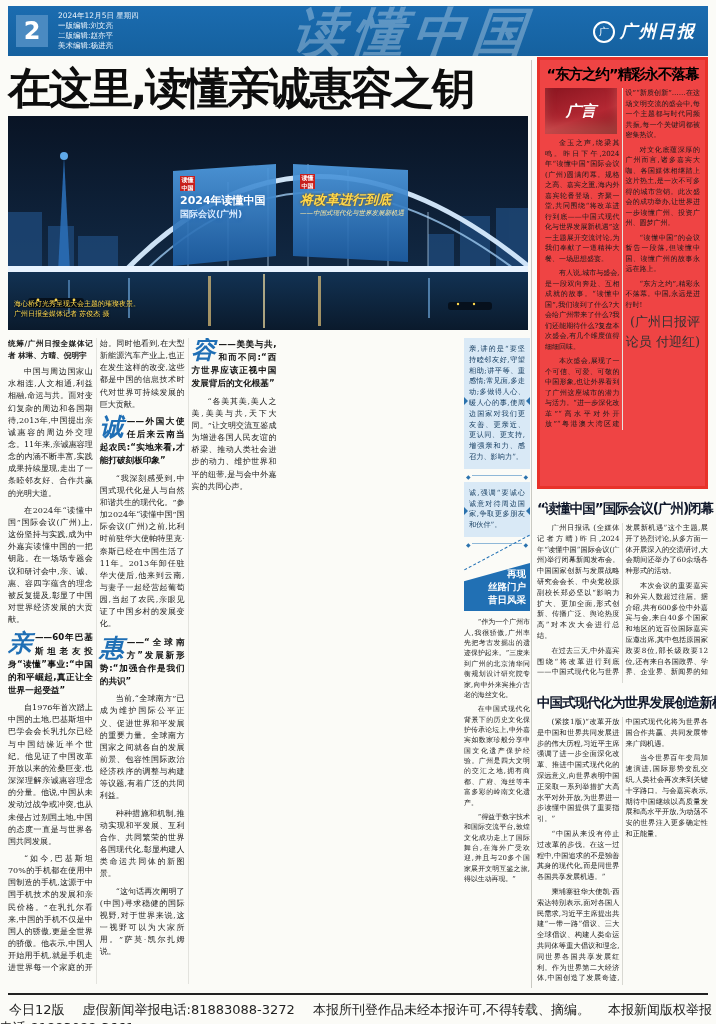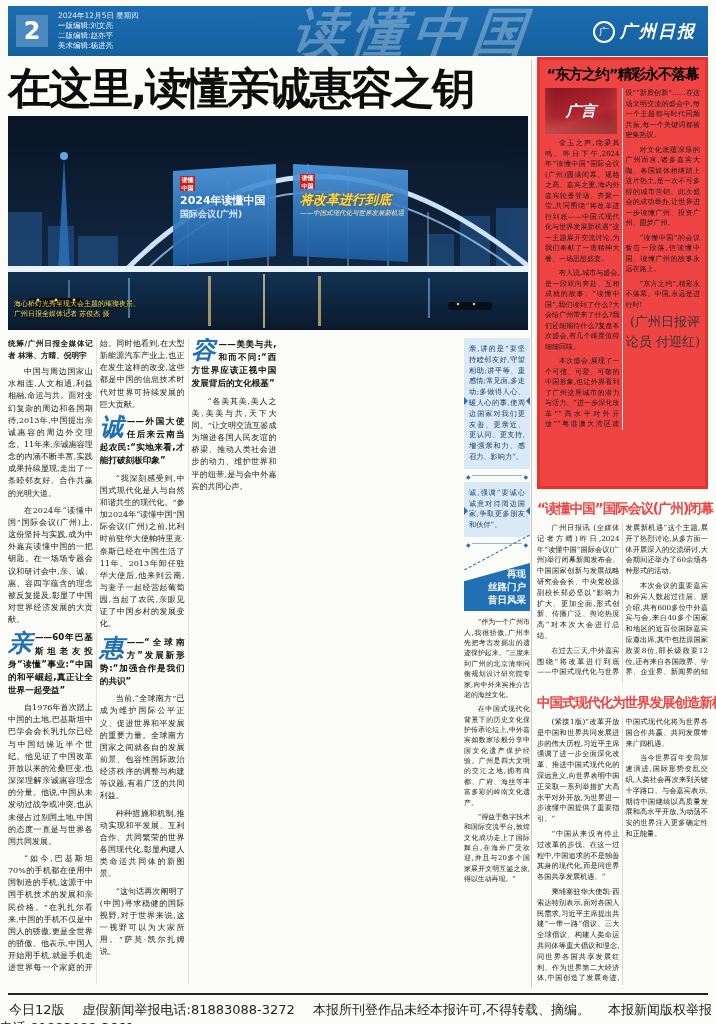--- a/index.html
+++ b/index.html
@@ -75,21 +75,21 @@
   #guangyan{width:72px;height:46px;background:linear-gradient(160deg,#8a1520,#b42833 60%,#7a1218);
             color:#fff;display:flex;align-items:center;justify-content:center;gap:6px;
             font-size:15px;font-weight:bold;font-family:"DejaVu Serif",serif;
             font-style:italic;margin-bottom:4px;box-shadow:inset 0 -10px 12px rgba(255,180,150,.25);}
   #commentary .cbody{column-count:2;column-gap:6px;column-rule:1px solid #e5e5e0;column-fill:auto;
                      height:342px;overflow:hidden;font-size:7px;line-height:1.5;text-align:justify;}
   #commentary .cbody p{margin:0 0 4px 0;text-indent:2em;}
   #commentary .attr{text-align:right;font-size:13px;color:#333;margin-top:2px;}
   .rart{position:absolute;left:537px;width:171px;}
   .rart h3{margin:0 0 5px 0;font-family:"DejaVu Sans",sans-serif;font-weight:900;
-           font-size:13.5px;letter-spacing:-1px;text-align:center;color:#ef4444;white-space:nowrap;}
+           font-size:13.5px;letter-spacing:-1px;text-align:center;color:#0f172a;white-space:nowrap;}
   .rart .abody{column-count:2;column-gap:6px;column-rule:1px solid #d8d8d2;column-fill:auto;
                overflow:hidden;font-size:7.2px;line-height:1.5;text-align:justify;}
   .rart .abody p{margin:0 0 4px 0;text-indent:2em;}
   #closing{top:500px;}  #closing .abody{height:160px;}
   #modern{top:694px;}   #modern .abody{height:268px;}
   
   #footer-rule{position:absolute;left:8px;top:993px;width:700px;height:2px;background:#222;}
   #footer{position:absolute;left:0;top:1001px;width:716px;text-align:left;font-size:13px;
           color:#222;font-family:"DejaVu Sans",sans-serif;}
   #footer span{margin:0 9px;}

